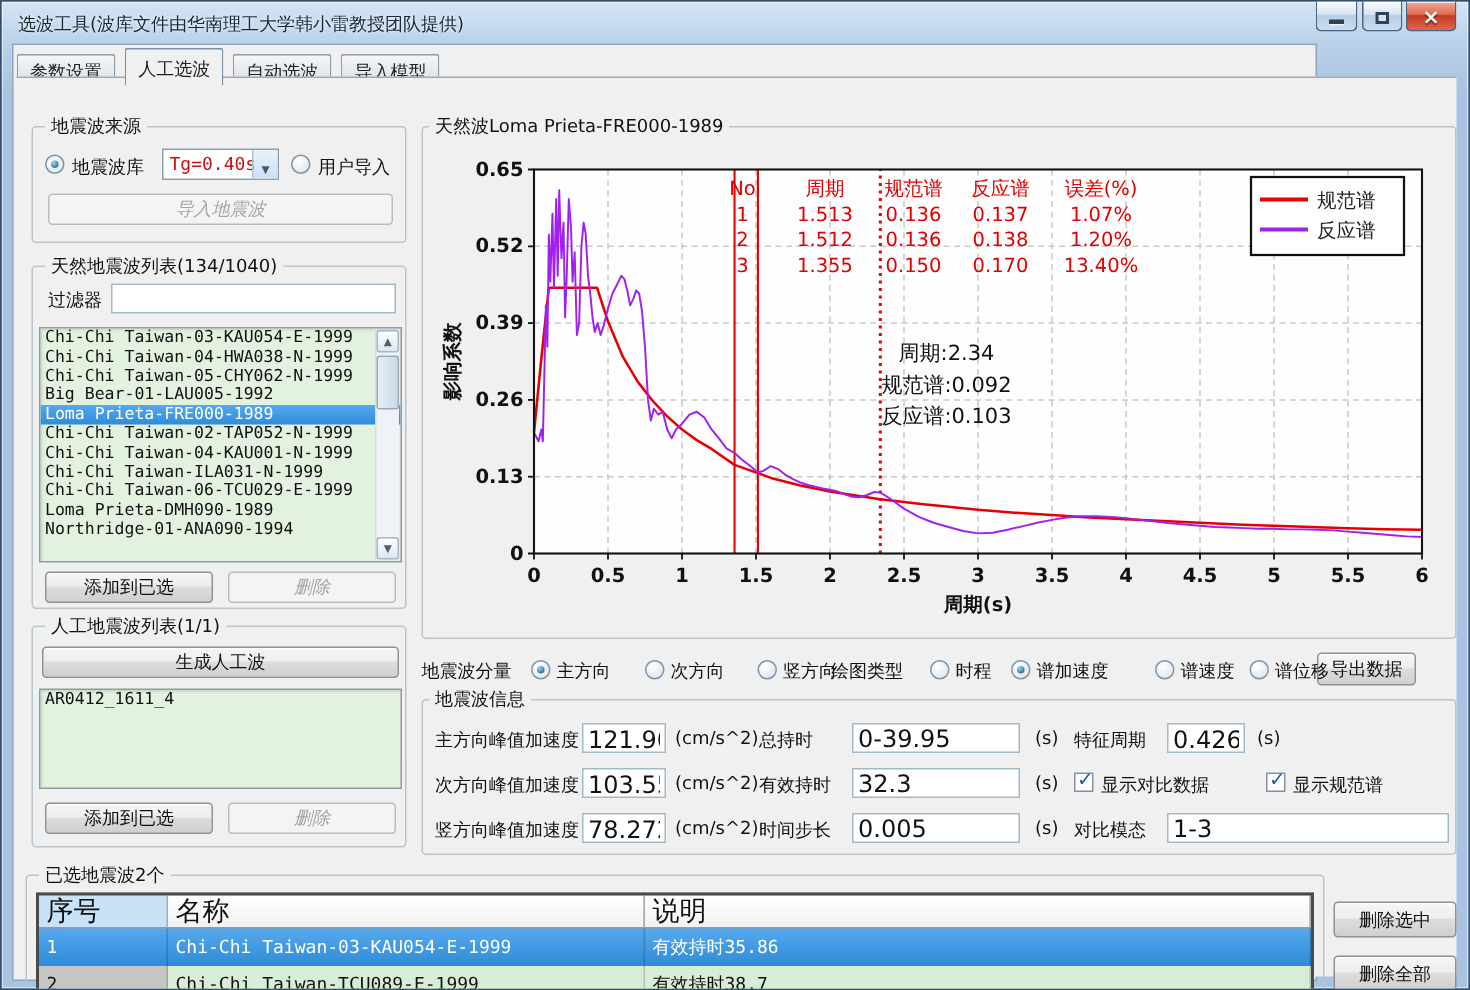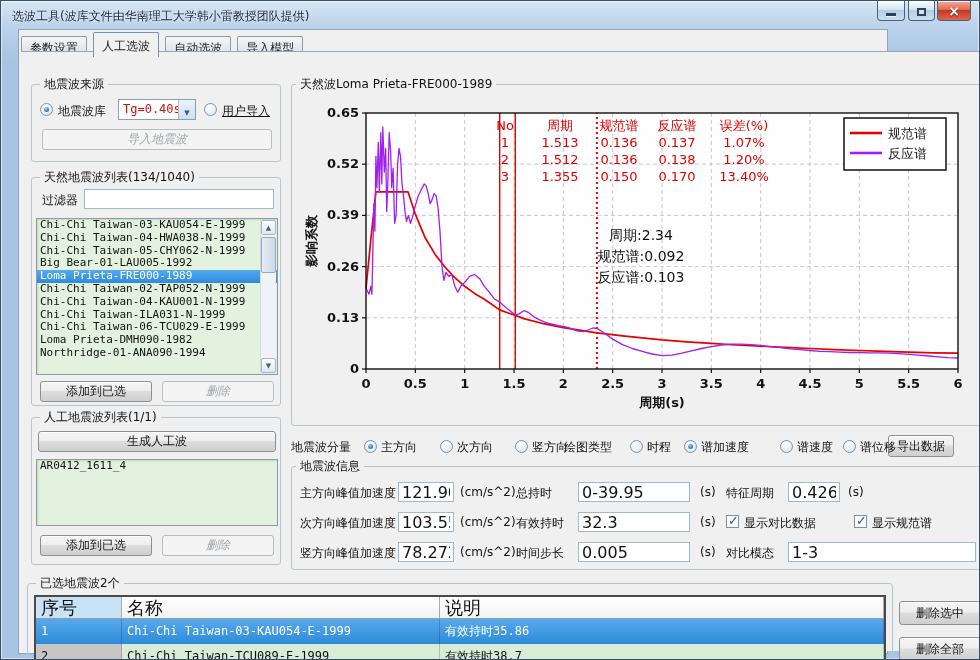--- a/index.html
+++ b/index.html
@@ -13,21 +13,21 @@
   .win-btn{position:absolute;top:0px;height:20px;border:1px solid #46637F;border-top:none;
     border-radius:0 0 4px 4px;text-align:center;
     background:linear-gradient(rgba(255,255,255,.9),rgba(216,230,243,.65) 45%,rgba(168,192,214,.55) 50%,rgba(205,224,242,.8));
     box-shadow:inset 0 1px 0 rgba(255,255,255,.8);cursor:default;}
   .win-btn.close{background:linear-gradient(#F2AC9C,#E06A50 45%,#C33A24 50%,#E2654B);}
   .glyph-min{display:inline-block;width:10px;height:3px;background:#2D4358;margin-top:9px;
     box-shadow:0 1px 0 rgba(255,255,255,.7);}
   .glyph-max{display:inline-block;width:9px;height:8px;border:2px solid #2D4358;margin-top:5px;
     background:rgba(255,255,255,.4);}
   .glyph-close{color:#FFF;font-weight:bold;font-size:14px;line-height:18px;text-shadow:0 1px 1px rgba(0,0,0,.5);}
-  .client{position:absolute;left:17px;top:28px;width:870px;height:625px;background:#F0F0F0;
+  .client{position:absolute;left:7px;top:28px;width:870px;height:625px;background:#F0F0F0;
     border:1px solid #8DA4BC;}
   
   .tabs{position:absolute;left:2px;top:2px;height:20px;}
   .tab{position:relative;display:inline-block;padding:3px 8px 2px 8px;font-size:12px;margin-right:1px;
     border:1px solid #8E9BAA;border-bottom:none;border-radius:2px 2px 0 0;top:2px;
     background:linear-gradient(#F4F6F8,#E2E6EA 60%,#D5DAE0);color:#222;}
   .tab.active{background:#F0F0F0;top:0;padding-top:5px;z-index:3;border-color:#7E8FA0;}
   .tabpage{position:absolute;left:2px;top:21px;width:960px;height:600px;border-top:1px solid #9AA8B6;
     background:#F0F0F0;}
   
@@ -106,39 +106,39 @@
 
       <div class="groupbox" style="left:10px;top:32px;width:250px;height:78px;">
         <span class="grouplabel">地震波来源</span>
         <span class="radio on" style="left:8px;top:18px;"></span>
         <span class="lbl" style="left:26px;top:18px;">地震波库</span>
         <div class="combo" style="left:86px;top:14px;width:78px;height:21px;">
           <span class="val">Tg=0.40s</span>
           <span class="arrow"><span>▼</span></span>
         </div>
         <span class="radio" style="left:172px;top:18px;"></span>
-        <span class="lbl" style="left:190px;top:18px;text-decoration:underline;">用户导入</span>
+        <span class="lbl" style="left:190px;top:18px;">用户导入</span>
         <div class="btn disabled" style="left:10px;top:44px;width:230px;height:21px;line-height:19px;">导入地震波</div>
       </div>
 
       <div class="groupbox" style="left:10px;top:125px;width:250px;height:229px;">
         <span class="grouplabel">天然地震波列表(134/1040)</span>
         <span class="lbl" style="left:10px;top:14px;">过滤器</span>
         <input class="tinput" style="left: 52px; top: 11px; width: 190px; height: 20px;" value="">
         <div class="listbox" style="left:4px;top:40px;width:242px;height:157px;" id="natural-list">
           <div class="list-item">Chi-Chi Taiwan-03-KAU054-E-1999</div>
             <div class="list-item">Chi-Chi Taiwan-04-HWA038-N-1999</div>
             <div class="list-item">Chi-Chi Taiwan-05-CHY062-N-1999</div>
             <div class="list-item">Big Bear-01-LAU005-1992</div>
             <div class="list-item sel">Loma Prieta-FRE000-1989</div>
             <div class="list-item">Chi-Chi Taiwan-02-TAP052-N-1999</div>
             <div class="list-item">Chi-Chi Taiwan-04-KAU001-N-1999</div>
             <div class="list-item">Chi-Chi Taiwan-ILA031-N-1999</div>
             <div class="list-item">Chi-Chi Taiwan-06-TCU029-E-1999</div>
-            <div class="list-item">Loma Prieta-DMH090-1982</div>
+            <div class="list-item">Loma Prieta-DMH090-1989</div>
             <div class="list-item">Northridge-01-ANA090-1994</div>
             <div class="vscroll">
             <div class="sb-btn" style="top:0;">▲</div>
             <div class="sb-thumb" style="top:17px;height:36px;"></div>
             <div class="sb-btn" style="bottom:0;">▼</div>
           </div>
         </div>
         <div class="btn" style="left:8px;top:203px;width:112px;height:21px;line-height:19px;">添加到已选</div>
         <div class="btn disabled" style="left:130px;top:203px;width:112px;height:21px;line-height:19px;">删除</div>
       </div>

